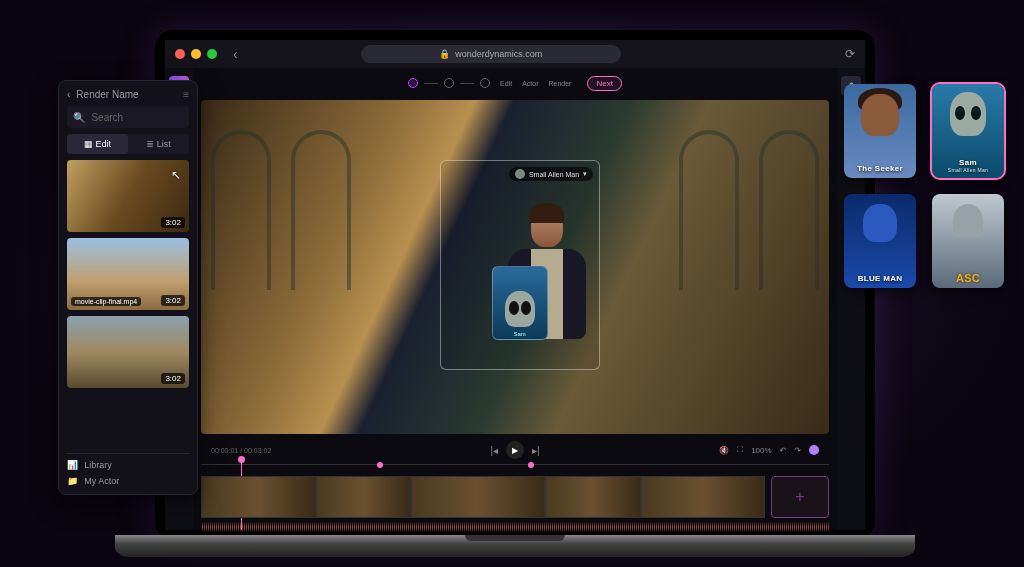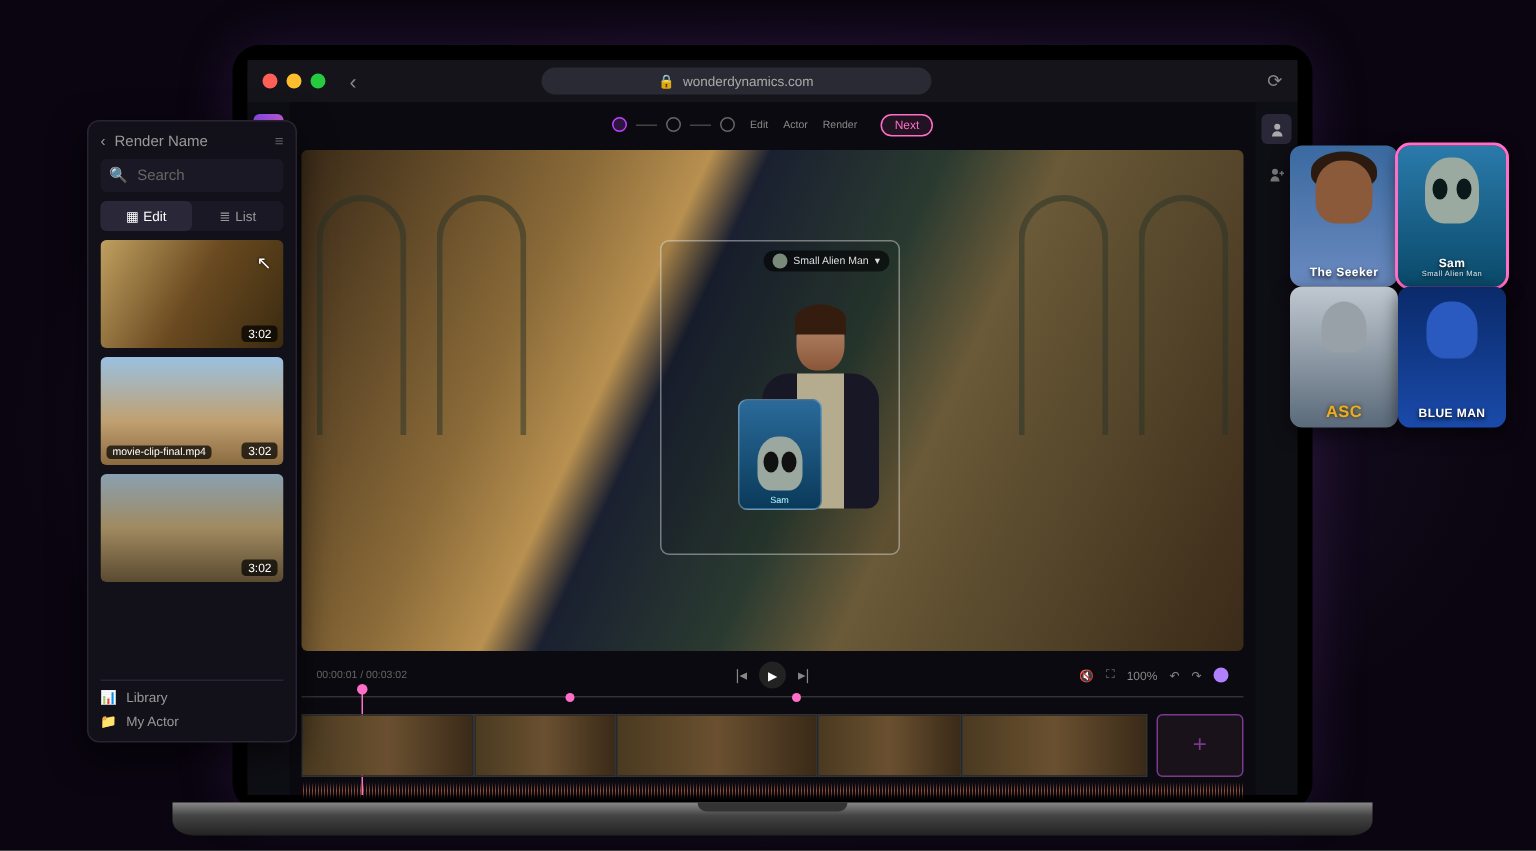--- a/index.html
+++ b/index.html
@@ -167,22 +167,22 @@
   .sb-item.sky{background:linear-gradient(180deg,#9ac0e0,#c0a070 60%,#8a6a40);}
   .sb-item.street{background:linear-gradient(180deg,#8aa0b0,#a08a60 50%,#5a4a30);}
   .dur{position:absolute;right:4px;bottom:4px;background:rgba(0,0,0,0.7);padding:1px 4px;border-radius:3px;font-size:8px;color:#fff;}
   .fname{position:absolute;left:4px;bottom:4px;background:rgba(0,0,0,0.7);padding:1px 4px;border-radius:3px;font-size:7px;color:#fff;max-width:70%;white-space:nowrap;overflow:hidden;text-overflow:ellipsis;}
   .cursor{position:absolute;right:8px;top:8px;color:#fff;font-size:12px;text-shadow:0 0 2px #000;}
   .sb-foot{display:flex;flex-direction:column;gap:6px;padding-top:6px;border-top:1px solid #2a2432;margin-top:6px;font-size:9px;}
   .sb-foot div{display:flex;align-items:center;gap:6px;}
 
   
   .char-grid{
-    position:absolute; right:20px; top:97px;
-    display:grid; grid-template-columns:72px 72px; gap:0;
+    position:absolute; right:20px; top:84px;
+    display:grid; grid-template-columns:72px 72px; gap:16px;
   }
   .card{
     width:72px; height:94px; border-radius:8px;
     position:relative; overflow:hidden;
     box-shadow:0 4px 12px rgba(0,0,0,0.6);
     display:flex; align-items:flex-end; justify-content:center;
     font-size:8px; color:#fff; font-weight:600; padding-bottom:5px;
     text-align:center; letter-spacing:0.3px;
   }
   .card .bg-head{position:absolute;top:10px;left:50%;transform:translateX(-50%);border-radius:45% 45% 35% 35%;}
@@ -385,21 +385,21 @@
     <div class="bg-head"></div>
       <div class="eyes">
         <span></span>
         <span></span>
       </div>
     <span class="lbl">
       <span>Sam</span>
       <span class="sub">Small Alien Man</span>
     </span>
   </div>
+  <div class="card blue">
+    <div class="bg-head"></div>
+    <span class="lbl">BLUE MAN</span>
+  </div>
   <div class="card asc">
     <div class="bg-head"></div>
     <span class="lbl">ASC</span>
   </div>
-  <div class="card blue">
-    <div class="bg-head"></div>
-    <span class="lbl">BLUE MAN</span>
-  </div>
 </div>
 
 </body></html>

